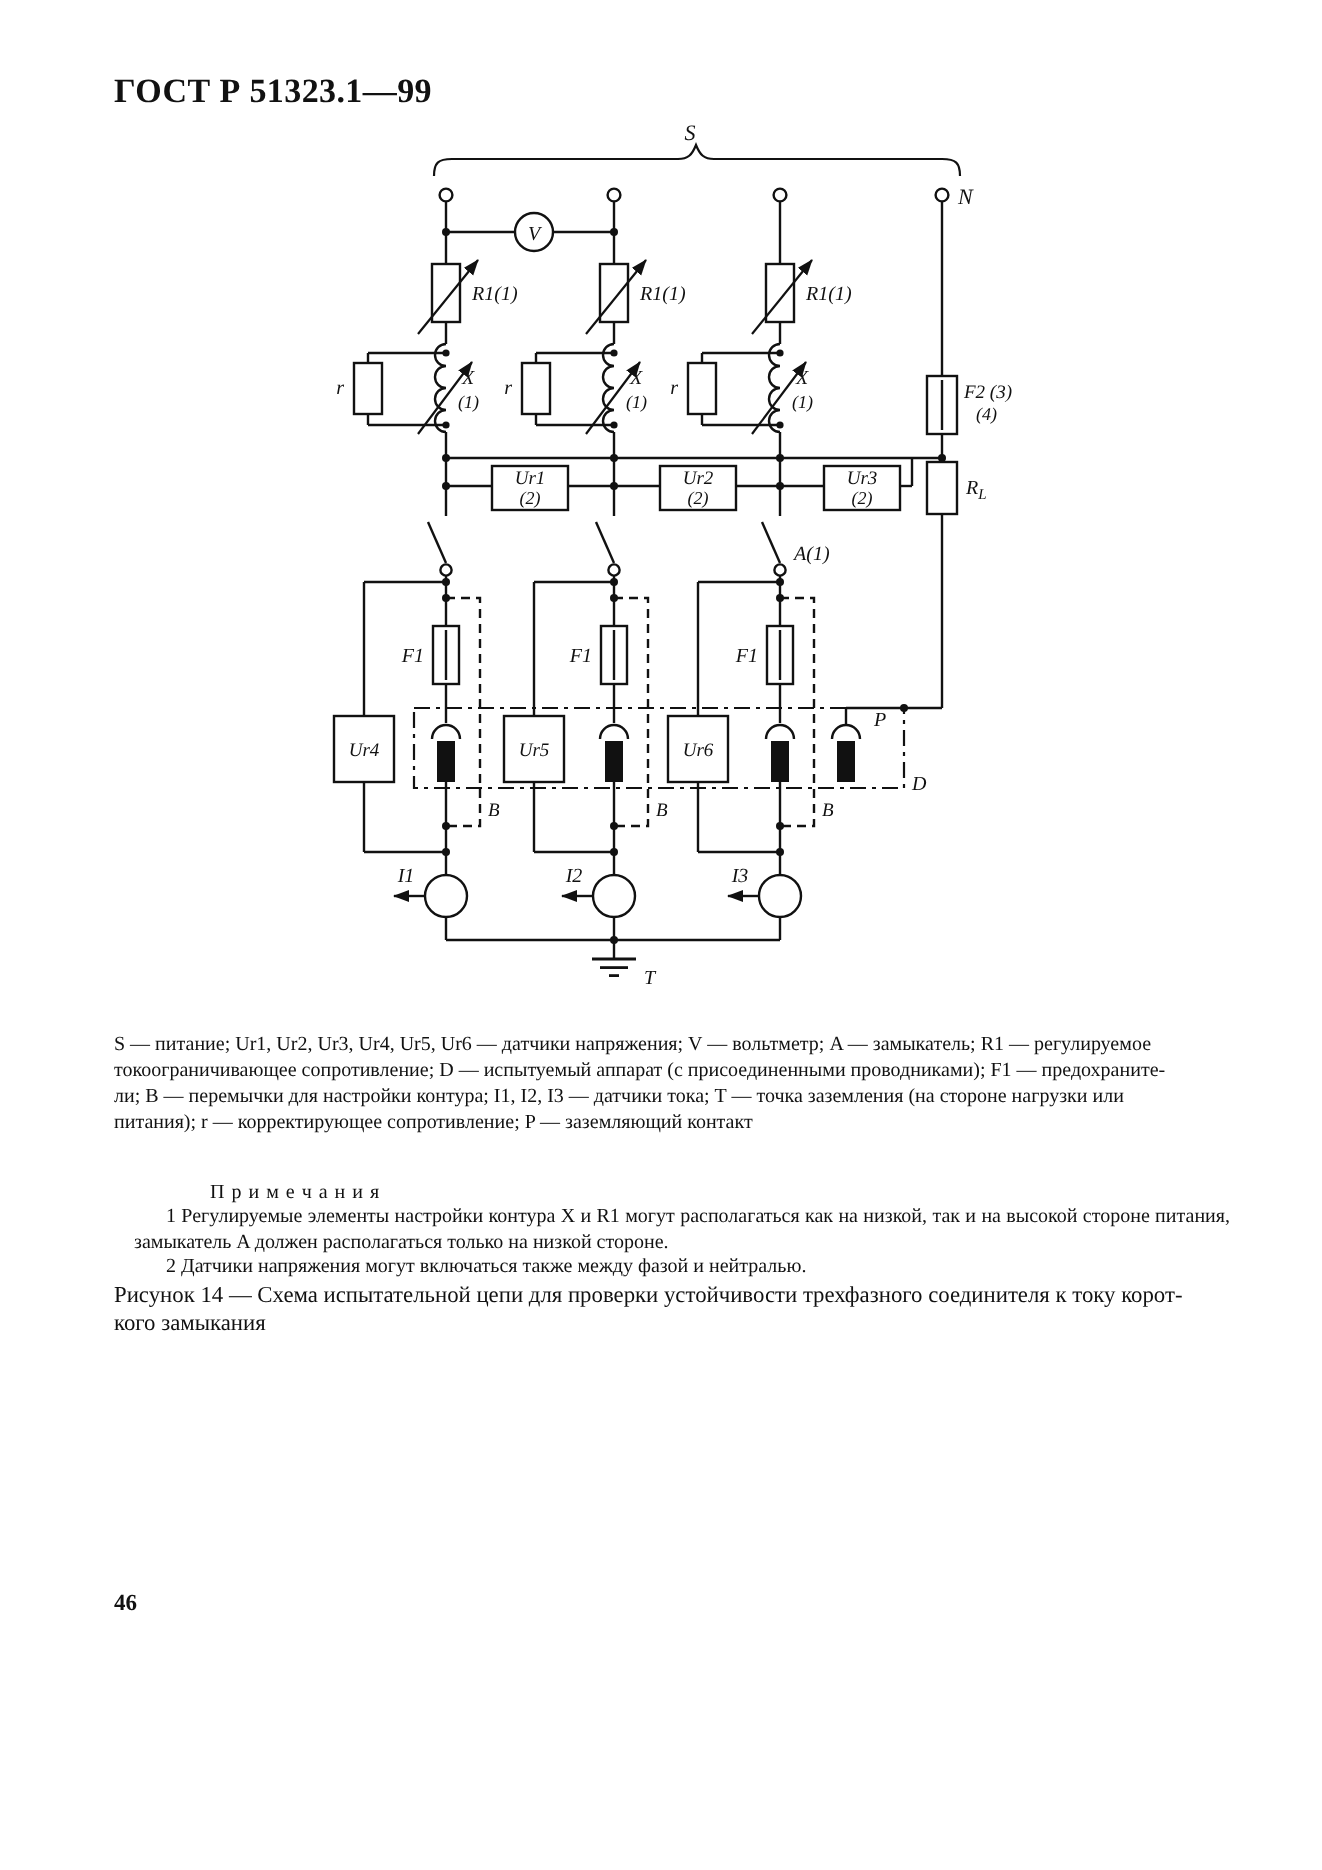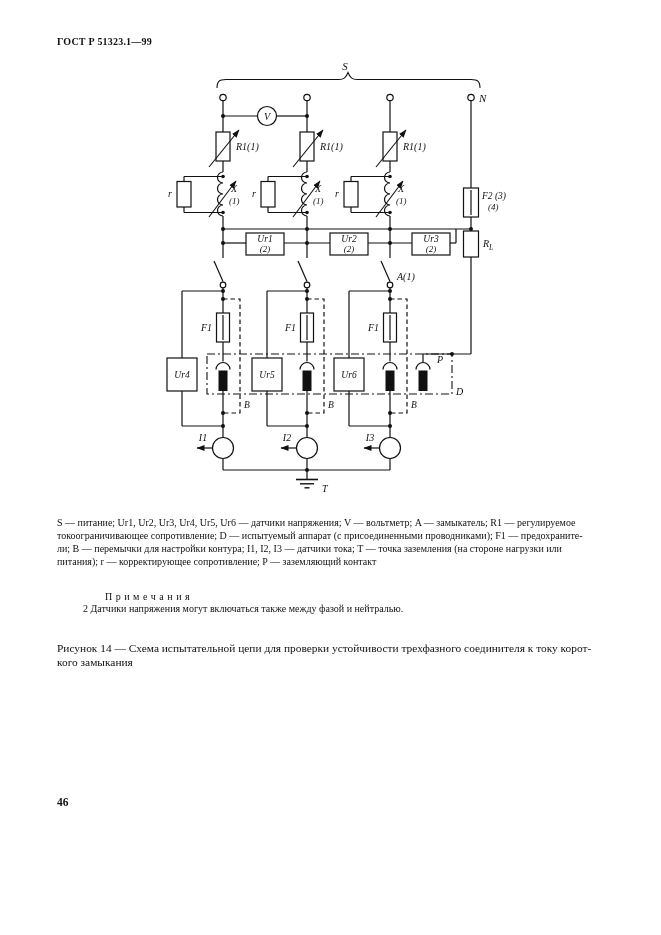--- a/index.html
+++ b/index.html
@@ -1,21 +1,21 @@
 <!DOCTYPE html>
 <html><head>
 <meta charset="utf-8">
 <style>
   html,body{margin:0;padding:0;background:#ffffff;}
   .page{
     position:relative;width:661px;height:935px;background:#ffffff;overflow:hidden;
     font-family:"Liberation Serif","DejaVu Serif",serif;color:#111;
   }
   .header{
-    position:absolute;left:57px;top:36px;font-size:10px;font-weight:bold;letter-spacing:.2px;
+    position:absolute;left:57px;top:36px;font-size:17px;font-weight:bold;letter-spacing:.2px;
   }
   svg{position:absolute;left:0;top:0;}
   svg text{font-family:"Liberation Serif","DejaVu Serif",serif;font-style:italic;fill:#111;}
   .legend{
     position:absolute;left:57px;top:516px;width:552px;font-size:10px;line-height:13px;
   }
   .legend .center-line{text-align:left;}
   .notes{
     position:absolute;left:67px;top:591px;width:548px;font-size:10px;line-height:12.4px;
   }
@@ -284,20 +284,21 @@
 
   <div class="legend">
     <div>S — питание; Ur1, Ur2, Ur3, Ur4, Ur5, Ur6 — датчики напряжения; V — вольтметр; A — замыкатель; R1 — регулируемое</div>
     <div>токоограничивающее сопротивление; D — испытуемый аппарат (с присоединенными проводниками); F1 — предохраните-</div>
     <div>ли; B — перемычки для настройки контура; I1, I2, I3 — датчики тока; T — точка заземления (на стороне нагрузки или</div>
     <div class="center-line">питания); r — корректирующее сопротивление; P — заземляющий контакт</div>
   </div>
 
   <div class="notes">
     <div class="notes-title">П р и м е ч а н и я</div>
+    <p>1 Регулируемые элементы настройки контура X и R1 могут располагаться как на низкой, так и на высокой стороне питания, замыкатель A должен располагаться только на низкой стороне.</p>
     <p>2 Датчики напряжения могут включаться также между фазой и нейтралью.</p>
   </div>
 
   <div class="caption">
     <div>Рисунок 14 — Схема испытательной цепи для проверки устойчивости трехфазного соединителя  к  току  корот-</div>
     <div class="cap2">кого  замыкания</div>
   </div>
 
   <div class="page-number">46</div>
 

